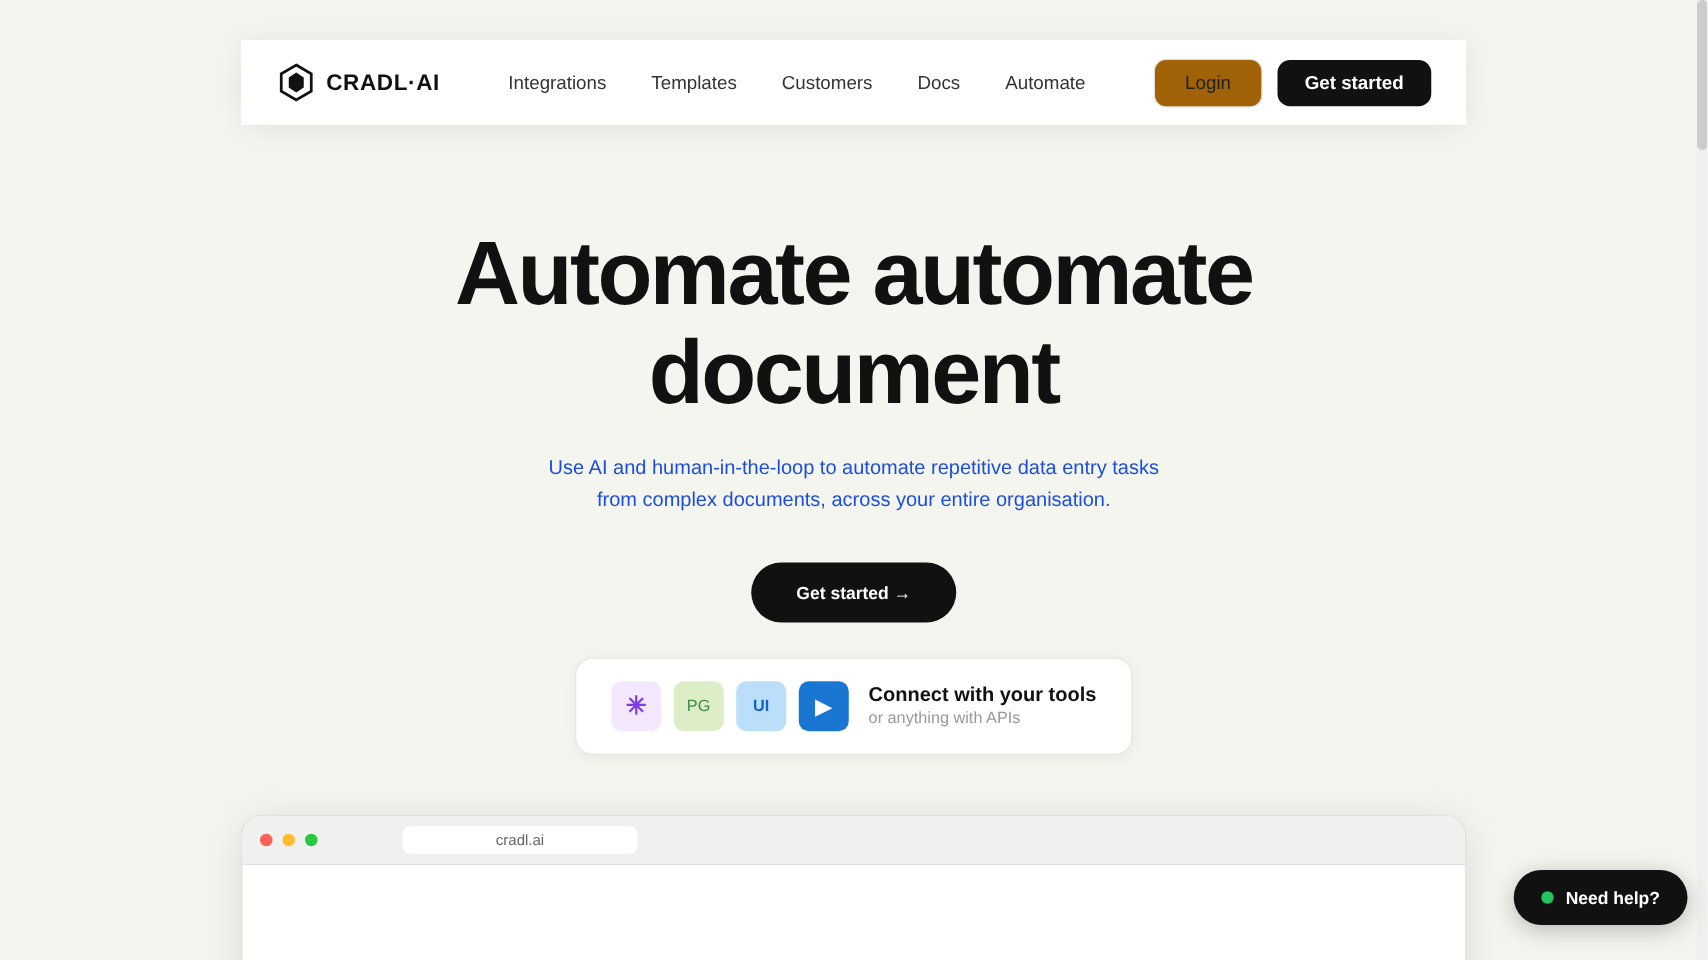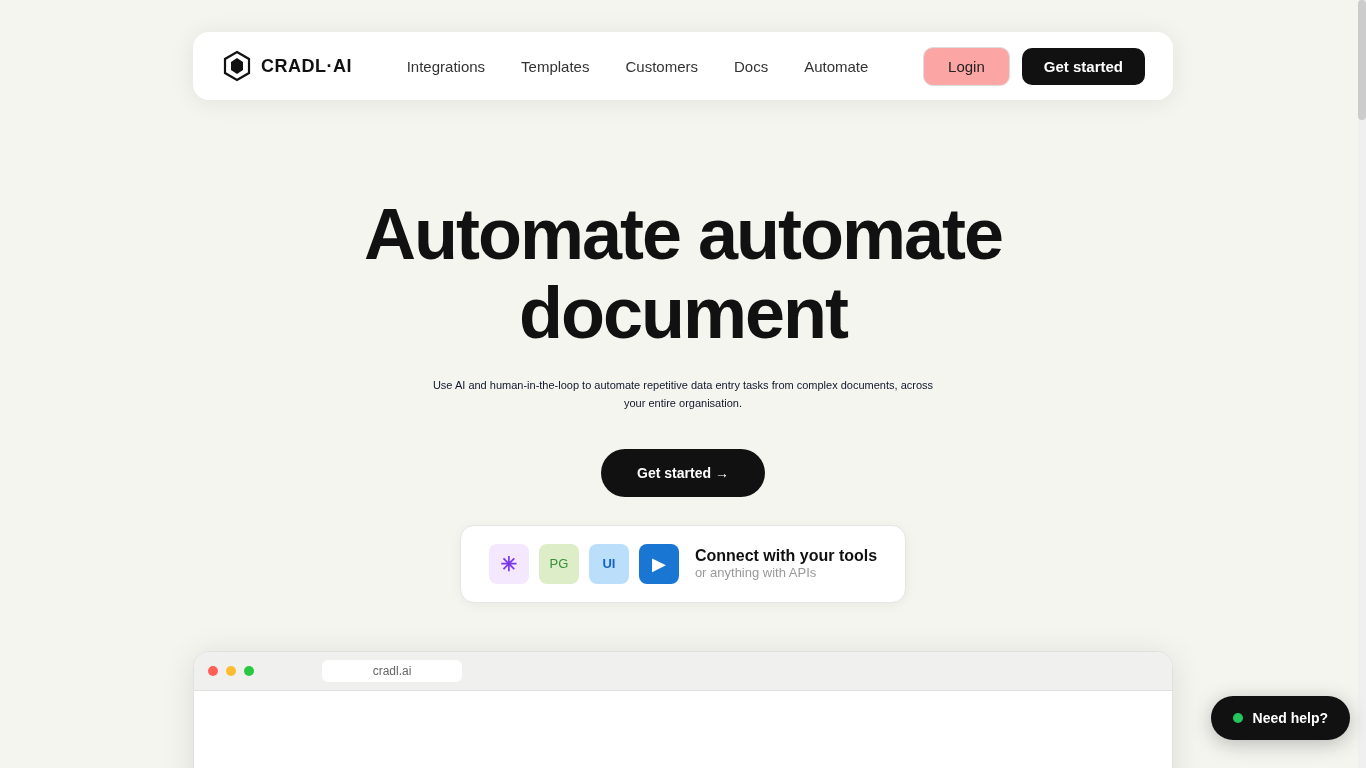--- a/index.html
+++ b/index.html
@@ -11,24 +11,24 @@
       overflow-x: hidden;
     }
 
     
     ::-webkit-scrollbar { width: 8px; }
     ::-webkit-scrollbar-thumb { background: #ccc; border-radius: 4px; }
 
     
     nav {
       position: relative;
-      margin: 32px auto 15px;
+      margin: 32px auto 0;
       width: 980px;
       background: #fff;
-      border-radius: 16px;
+      border-radius: 0;
       box-shadow: 0 2px 24px rgba(0,0,0,0.08);
       display: flex;
       align-items: center;
       justify-content: space-between;
       padding: 0 28px;
       height: 68px;
       z-index: 10;
     }
 
     .nav-logo {
@@ -65,21 +65,21 @@
       cursor: pointer;
     }
 
     .nav-actions {
       display: flex;
       align-items: center;
       gap: 12px;
     }
 
     .btn-login {
-      background: #fca5a5;
+      background: #a16207;
       border: 1.5px solid #ddd;
       border-radius: 10px;
       padding: 10px 24px;
       font-size: 15px;
       font-weight: 500;
       cursor: pointer;
       color: #222;
     }
 
     .btn-get-started-nav {
@@ -103,22 +103,22 @@
       font-size: 72px;
       font-weight: 800;
       line-height: 1.1;
       color: #111;
       max-width: 820px;
       margin: 0 auto 24px;
       letter-spacing: -2px;
     }
 
     .hero-subtitle {
-      font-size: 11px;
-      color: #0f172a;
+      font-size: 16px;
+      color: #1d4ed8;
       max-width: 520px;
       margin: 0 auto 36px;
       line-height: 1.6;
     }
 
     .btn-get-started-hero {
       background: #111;
       color: #fff;
       border: none;
       border-radius: 50px;
@@ -203,21 +203,21 @@
     .chrome-dot-yellow { background: #febc2e; }
     .chrome-dot-green { background: #28c840; }
 
     .chrome-url {
       background: #fff;
       border-radius: 6px;
       padding: 4px 16px;
       font-size: 12px;
       color: #666;
       margin-left: 60px;
-      width: 140px;
+      width: 188px;
       text-align: center;
     }
 
     
     .scrollbar-track {
       position: fixed;
       right: 0;
       top: 0;
       width: 8px;
       height: 768px;

